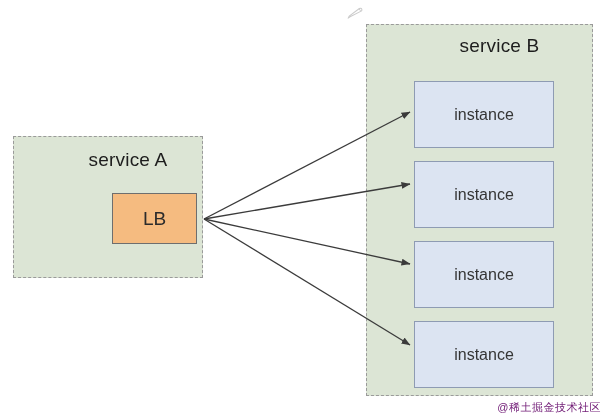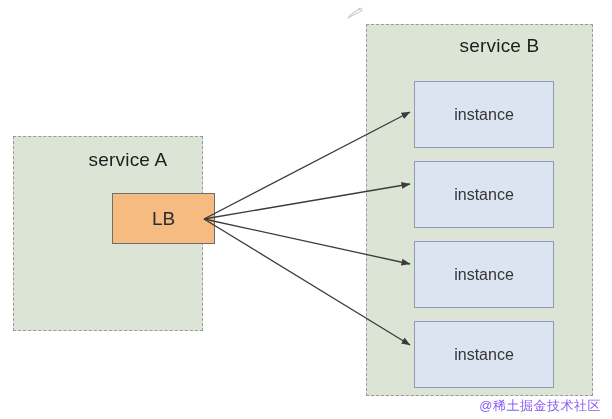--- a/index.html
+++ b/index.html
@@ -24,21 +24,21 @@
   .service-box {
     position: absolute;
     box-sizing: border-box;
     background: #dce5d5;
     border: 1px dashed #9a9a9a;
   }
   #service-a-box {
     left: 13px;
     top: 136px;
     width: 190px;
-    height: 195px;
+    height: 142px;
   }
   #service-b-box {
     left: 366px;
     top: 24px;
     width: 227px;
     height: 372px;
   }
   .service-title {
     position: absolute;
     left: 0;
@@ -51,21 +51,21 @@
     margin-left: 40px;
   }
   #service-a-title { top: 12px; }
   #service-b-title { top: 10px; }
 
   
   #lb-node {
     position: absolute;
     left: 112px;
     top: 193px;
-    width: 103px;
+    width: 85px;
     height: 51px;
     box-sizing: border-box;
     background: #f5bb80;
     border: 1px solid #6e6e6e;
     display: flex;
     align-items: center;
     justify-content: center;
     font-size: 19px;
     color: #2b2b2b;
   }
@@ -108,22 +108,22 @@
     width: 22px;
     height: 22px;
     opacity: 0.45;
   }
 
   
   #watermark {
     position: absolute;
     right: 11px;
     bottom: 4px;
-    font-size: 13px;
-    color: #8b5cf6;
+    font-size: 11px;
+    color: #701a75;
     white-space: nowrap;
     letter-spacing: 0.5px;
   }
 </style>
 </head>
 <body>
 
 <div id="canvas">
 
   <div class="service-box" id="service-a-box">

